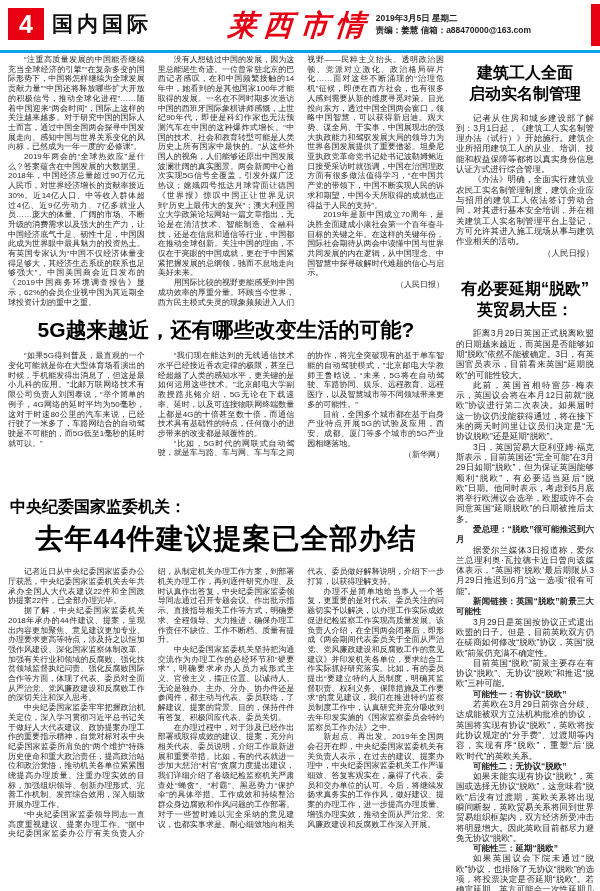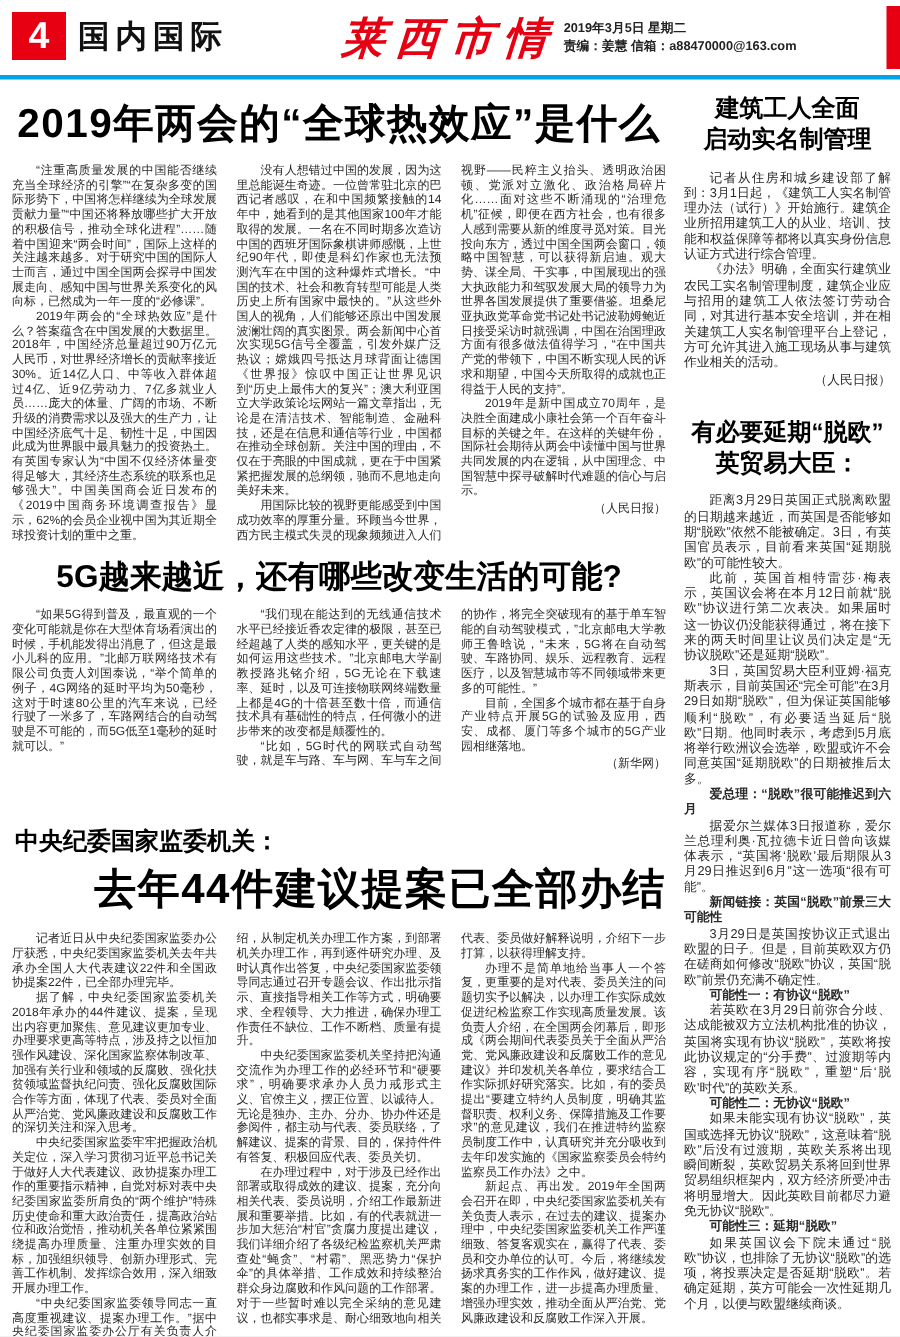--- a/index.html
+++ b/index.html
@@ -40,21 +40,21 @@
   .art-body p { text-indent:2em; }
   .art-body p.h { font-weight:700; }
   .art-body p.attr { text-indent:0; text-align:right; font-weight:400; margin-top:2px; }
   .cols3 { column-count:3; column-gap:13px; }
   .a-body { font-size:8px; line-height:9.7px; min-height:248px; }
   .b-body { font-size:8px; line-height:9.7px; min-height:138px; }
   .c-body { font-size:8px; line-height:9.7px; max-height:272px; overflow:hidden; }
   .title-a { font-size:27px; font-weight:900; text-align:center; letter-spacing:1px; margin:9px 0 9px; color:#000; }
   .title-b { font-size:21px; font-weight:900; text-align:center; margin:9px 0 7px; color:#000; }
   .kicker  { font-size:16px; font-weight:900; margin:8px 0 2px 2px; color:#000; }
-  .title-c { font-size:28px; font-weight:900; text-align:right; letter-spacing:1px; margin:0 0 9px; color:#000; }
+  .title-c { font-size:28px; font-weight:900; text-align:center; letter-spacing:1px; margin:0 0 9px; color:#000; }
   .side-art .art-body { font-size:8.5px; line-height:10.3px; }
   .side-title { font-size:16px; font-weight:900; text-align:center; line-height:1.3; margin:8px 0 8px; color:#000; }
   .side-art + .side-art { margin-top:20px; }
 </style>
 </head>
 <body>
 
 <div class="page">
 
   <header class="hdr">
@@ -69,21 +69,20 @@
     </div>
     <div class="red-bar"></div>
   </header>
   <div class="blue-rule"></div>
 
   <div class="content">
 
     <div class="main">
 
       <article>
-        <h1 class="title-a">2019年两会的“全球热效应”是什么</h1>
         <div class="art-body cols3 a-body">
             <p class="p">“注重高质量发展的中国能否继续充当全球经济的引擎”“在复杂多变的国际形势下，中国将怎样继续为全球发展贡献力量”“中国还将释放哪些扩大开放的积极信号，推动全球化进程”……随着中国迎来“两会时间”，国际上这样的关注越来越多。对于研究中国的国际人士而言，通过中国全国两会探寻中国发展走向、感知中国与世界关系变化的风向标，已然成为一年一度的“必修课”。</p>
             <p class="p">2019年两会的“全球热效应”是什么？答案蕴含在中国发展的大数据里。2018年，中国经济总量超过90万亿元人民币，对世界经济增长的贡献率接近30%。近14亿人口、中等收入群体超过4亿、近9亿劳动力、7亿多就业人员……庞大的体量、广阔的市场、不断升级的消费需求以及强大的生产力，让中国经济底气十足、韧性十足，中国因此成为世界眼中最具魅力的投资热土。有英国专家认为“中国不仅经济体量变得足够大，其经济生态系统的联系也足够强大”。中国美国商会近日发布的《2019中国商务环境调查报告》显示，62%的会员企业视中国为其近期全球投资计划的重中之重。</p>
             <p class="p">没有人想错过中国的发展，因为这里总能诞生奇迹。一位曾常驻北京的巴西记者感叹，在和中国频繁接触的14年中，她看到的是其他国家100年才能取得的发展。一名在不同时期多次造访中国的西班牙国际象棋讲师感慨，上世纪90年代，即使是科幻作家也无法预测汽车在中国的这种爆炸式增长。“中国的技术、社会和教育转型可能是人类历史上所有国家中最快的。”从这些外国人的视角，人们能够还原出中国发展波澜壮阔的真实图景。两会新闻中心首次实现5G信号全覆盖，引发外媒广泛热议；嫦娥四号抵达月球背面让德国《世界报》惊叹中国正让世界见识到“历史上最伟大的复兴”；澳大利亚国立大学政策论坛网站一篇文章指出，无论是在清洁技术、智能制造、金融科技，还是在信息和通信等行业，中国都在推动全球创新。关注中国的理由，不仅在于亮眼的中国成就，更在于中国紧紧把握发展的总纲领，驰而不息地走向美好未来。</p>
             <p class="p">用国际比较的视野更能感受到中国成功效率的厚重分量。环顾当今世界，西方民主模式失灵的现象频频进入人们视野——民粹主义抬头、透明政治困顿、党派对立激化、政治格局碎片化……面对这些不断涌现的“治理危机”征候，即便在西方社会，也有很多人感到需要从新的维度寻觅对策。目光投向东方，透过中国全国两会窗口，领略中国智慧，可以获得新启迪。观大势、谋全局、干实事，中国展现出的强大执政能力和驾驭发展大局的领导力为世界各国发展提供了重要借鉴。坦桑尼亚执政党革命党书记处书记波勒姆鲍近日接受采访时就强调，中国在治国理政方面有很多做法值得学习，“在中国共产党的带领下，中国不断实现人民的诉求和期望，中国今天所取得的成就也正得益于人民的支持”。</p>
             <p class="p">2019年是新中国成立70周年，是决胜全面建成小康社会第一个百年奋斗目标的关键之年。在这样的关键年份，国际社会期待从两会中读懂中国与世界共同发展的内在逻辑，从中国理念、中国智慧中探寻破解时代难题的信心与启示。</p>
             <p class="attr">（人民日报）</p>
           </div>
       </article>
 
@@ -135,20 +134,21 @@
           <div>英贸易大臣：</div>
         </h2>
         <div class="art-body">
             <p class="p">距离3月29日英国正式脱离欧盟的日期越来越近，而英国是否能够如期“脱欧”依然不能被确定。3日，有英国官员表示，目前看来英国“延期脱欧”的可能性较大。</p>
             <p class="p">此前，英国首相特雷莎·梅表示，英国议会将在本月12日前就“脱欧”协议进行第二次表决。如果届时这一协议仍没能获得通过，将在接下来的两天时间里让议员们决定是“无协议脱欧”还是延期“脱欧”。</p>
             <p class="p">3日，英国贸易大臣利亚姆·福克斯表示，目前英国还“完全可能”在3月29日如期“脱欧”，但为保证英国能够顺利“脱欧”，有必要适当延后“脱欧”日期。他同时表示，考虑到5月底将举行欧洲议会选举，欧盟或许不会同意英国“延期脱欧”的日期被推后太多。</p>
             <p class="h">爱总理：“脱欧”很可能推迟到六月</p>
             <p class="p">据爱尔兰媒体3日报道称，爱尔兰总理利奥·瓦拉德卡近日曾向该媒体表示，“英国将‘脱欧’最后期限从3月29日推迟到6月”这一选项“很有可能”。</p>
             <p class="h">新闻链接：英国“脱欧”前景三大可能性</p>
             <p class="p">3月29日是英国按协议正式退出欧盟的日子。但是，目前英欧双方仍在磋商如何修改“脱欧”协议，英国“脱欧”前景仍充满不确定性。</p>
+            <p class="p">目前英国“脱欧”前景主要存在有协议“脱欧”、无协议“脱欧”和推迟“脱欧”三种可能。</p>
             <p class="h">可能性一：有协议“脱欧”</p>
             <p class="p">若英欧在3月29日前弥合分歧、达成能被双方立法机构批准的协议，英国将实现有协议“脱欧”，英欧将按此协议规定的“分手费”、过渡期等内容，实现有序“脱欧”，重塑“后‘脱欧’时代”的英欧关系。</p>
             <p class="h">可能性二：无协议“脱欧”</p>
             <p class="p">如果未能实现有协议“脱欧”，英国或选择无协议“脱欧”，这意味着“脱欧”后没有过渡期，英欧关系将出现瞬间断裂，英欧贸易关系将回到世界贸易组织框架内，双方经济所受冲击将明显增大。因此英欧目前都尽力避免无协议“脱欧”。</p>
             <p class="h">可能性三：延期“脱欧”</p>
             <p class="p">如果英国议会下院未通过“脱欧”协议，也排除了无协议“脱欧”的选项，将投票决定是否延期“脱欧”。若确定延期，英方可能会一次性延期几个月，以便与欧盟继续商谈。</p>
           </div>
       </article>
 
     </aside>

